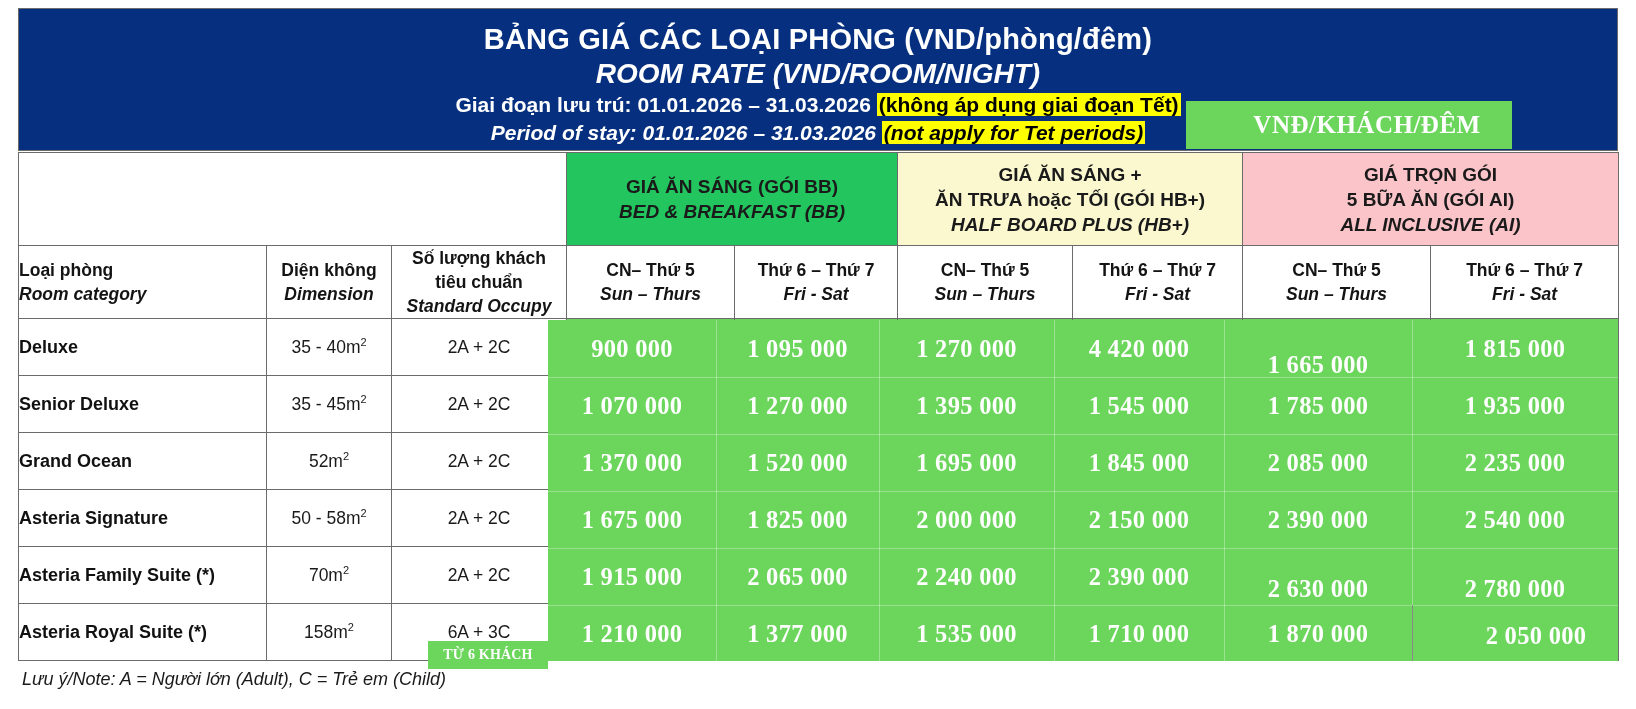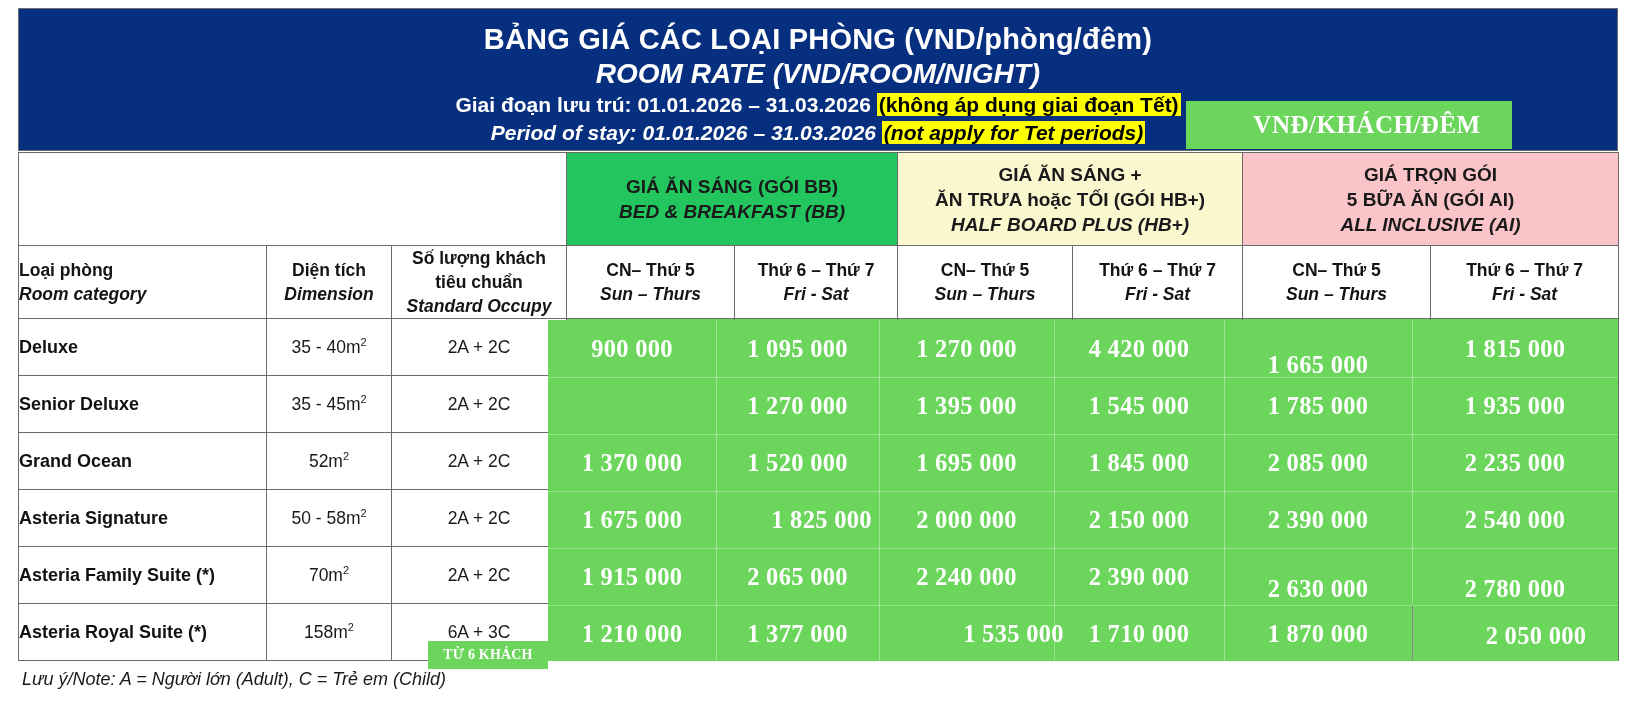--- a/index.html
+++ b/index.html
@@ -282,21 +282,21 @@
         <div class="en">ALL INCLUSIVE (AI)</div>
       </td>
     </tr>
 
     <tr>
       <td class="sub sub-left">
         <div>Loại phòng</div>
         <div class="en">Room category</div>
       </td>
       <td class="sub sub-center">
-        <div>Diện tích</div>
+        <div>Diện không</div>
         <div class="en">Dimension</div>
       </td>
       <td class="sub sub-center">
         <div>Số lượng khách</div>
         <div>tiêu chuẩn</div>
         <div class="en">Standard Occupy</div>
       </td>
       <td class="sub">
         <div>CN– Thứ 5</div>
         <div class="en">Sun – Thurs</div>
@@ -408,46 +408,47 @@
       <div class="gsep-h" style="left: 548px; top: 605px; width: 1070px;"></div>
       <div class="gsep-dark" style="left: 1412px; top: 605px; height: 56px;"></div>
     </div>
   <div class="price-layer" id="price-layer">
       <div class="price-cell" style="left: 0px; top: 0px; width: 168px; height: 57px; line-height: 57px;">900 000</div>
       <div class="price-cell" style="left: 168px; top: 0px; width: 163px; height: 57px; line-height: 57px;">1 095 000</div>
       <div class="price-cell" style="left: 331px; top: 0px; width: 175px; height: 57px; line-height: 57px;">1 270 000</div>
       <div class="price-cell" style="left: 506px; top: 0px; width: 170px; height: 57px; line-height: 57px;">4 420 000</div>
       <div class="price-cell" style="left: 676px; top: 16px; width: 188px; height: 57px; line-height: 57px; font-family: Liberation Serif, serif;">1 665 000</div>
       <div class="price-cell" style="left: 864px; top: 0px; width: 206px; height: 57px; line-height: 57px;">1 815 000</div>
+      <div class="price-cell" style="left: 0px; top: 57px; width: 168px; height: 57px; line-height: 57px;">1 070 000</div>
       <div class="price-cell" style="left: 168px; top: 57px; width: 163px; height: 57px; line-height: 57px;">1 270 000</div>
       <div class="price-cell" style="left: 331px; top: 57px; width: 175px; height: 57px; line-height: 57px;">1 395 000</div>
       <div class="price-cell" style="left: 506px; top: 57px; width: 170px; height: 57px; line-height: 57px;">1 545 000</div>
       <div class="price-cell" style="left: 676px; top: 57px; width: 188px; height: 57px; line-height: 57px;">1 785 000</div>
       <div class="price-cell" style="left: 864px; top: 57px; width: 206px; height: 57px; line-height: 57px;">1 935 000</div>
       <div class="price-cell" style="left: 0px; top: 114px; width: 168px; height: 57px; line-height: 57px;">1 370 000</div>
       <div class="price-cell" style="left: 168px; top: 114px; width: 163px; height: 57px; line-height: 57px;">1 520 000</div>
       <div class="price-cell" style="left: 331px; top: 114px; width: 175px; height: 57px; line-height: 57px;">1 695 000</div>
       <div class="price-cell" style="left: 506px; top: 114px; width: 170px; height: 57px; line-height: 57px;">1 845 000</div>
       <div class="price-cell" style="left: 676px; top: 114px; width: 188px; height: 57px; line-height: 57px;">2 085 000</div>
       <div class="price-cell" style="left: 864px; top: 114px; width: 206px; height: 57px; line-height: 57px;">2 235 000</div>
       <div class="price-cell" style="left: 0px; top: 171px; width: 168px; height: 57px; line-height: 57px;">1 675 000</div>
-      <div class="price-cell" style="left: 168px; top: 171px; width: 163px; height: 57px; line-height: 57px; margin-left: 24px;">1 825 000</div>
+      <div class="price-cell" style="left: 168px; top: 171px; width: 163px; height: 57px; line-height: 57px;">1 825 000</div>
       <div class="price-cell" style="left: 331px; top: 171px; width: 175px; height: 57px; line-height: 57px;">2 000 000</div>
       <div class="price-cell" style="left: 506px; top: 171px; width: 170px; height: 57px; line-height: 57px;">2 150 000</div>
       <div class="price-cell" style="left: 676px; top: 171px; width: 188px; height: 57px; line-height: 57px;">2 390 000</div>
       <div class="price-cell" style="left: 864px; top: 171px; width: 206px; height: 57px; line-height: 57px;">2 540 000</div>
       <div class="price-cell" style="left: 0px; top: 228px; width: 168px; height: 57px; line-height: 57px;">1 915 000</div>
       <div class="price-cell" style="left: 168px; top: 228px; width: 163px; height: 57px; line-height: 57px;">2 065 000</div>
       <div class="price-cell" style="left: 331px; top: 228px; width: 175px; height: 57px; line-height: 57px;">2 240 000</div>
       <div class="price-cell" style="left: 506px; top: 228px; width: 170px; height: 57px; line-height: 57px;">2 390 000</div>
       <div class="price-cell" style="left: 676px; top: 240px; width: 188px; height: 57px; line-height: 57px;">2 630 000</div>
       <div class="price-cell" style="left: 864px; top: 240px; width: 206px; height: 57px; line-height: 57px;">2 780 000</div>
       <div class="price-cell" style="left: 0px; top: 285px; width: 168px; height: 57px; line-height: 57px;">1 210 000</div>
       <div class="price-cell" style="left: 168px; top: 285px; width: 163px; height: 57px; line-height: 57px;">1 377 000</div>
-      <div class="price-cell" style="left: 331px; top: 285px; width: 175px; height: 57px; line-height: 57px; margin-left: 47px;">1 535 000</div>
+      <div class="price-cell" style="left: 331px; top: 285px; width: 175px; height: 57px; line-height: 57px;">1 535 000</div>
       <div class="price-cell" style="left: 506px; top: 285px; width: 170px; height: 57px; line-height: 57px;">1 710 000</div>
       <div class="price-cell" style="left: 676px; top: 285px; width: 188px; height: 57px; line-height: 57px;">1 870 000</div>
       <div class="price-cell" style="left: 864px; top: 287px; width: 248px; height: 57px; line-height: 57px;">2 050 000</div>
     </div>
 
   <div class="note">Lưu ý/Note: A = Người lớn (Adult), C = Trẻ em (Child)</div>
 
   <div class="guest-badge">
     <span>TỪ 6 KHÁCH</span>
   </div>

